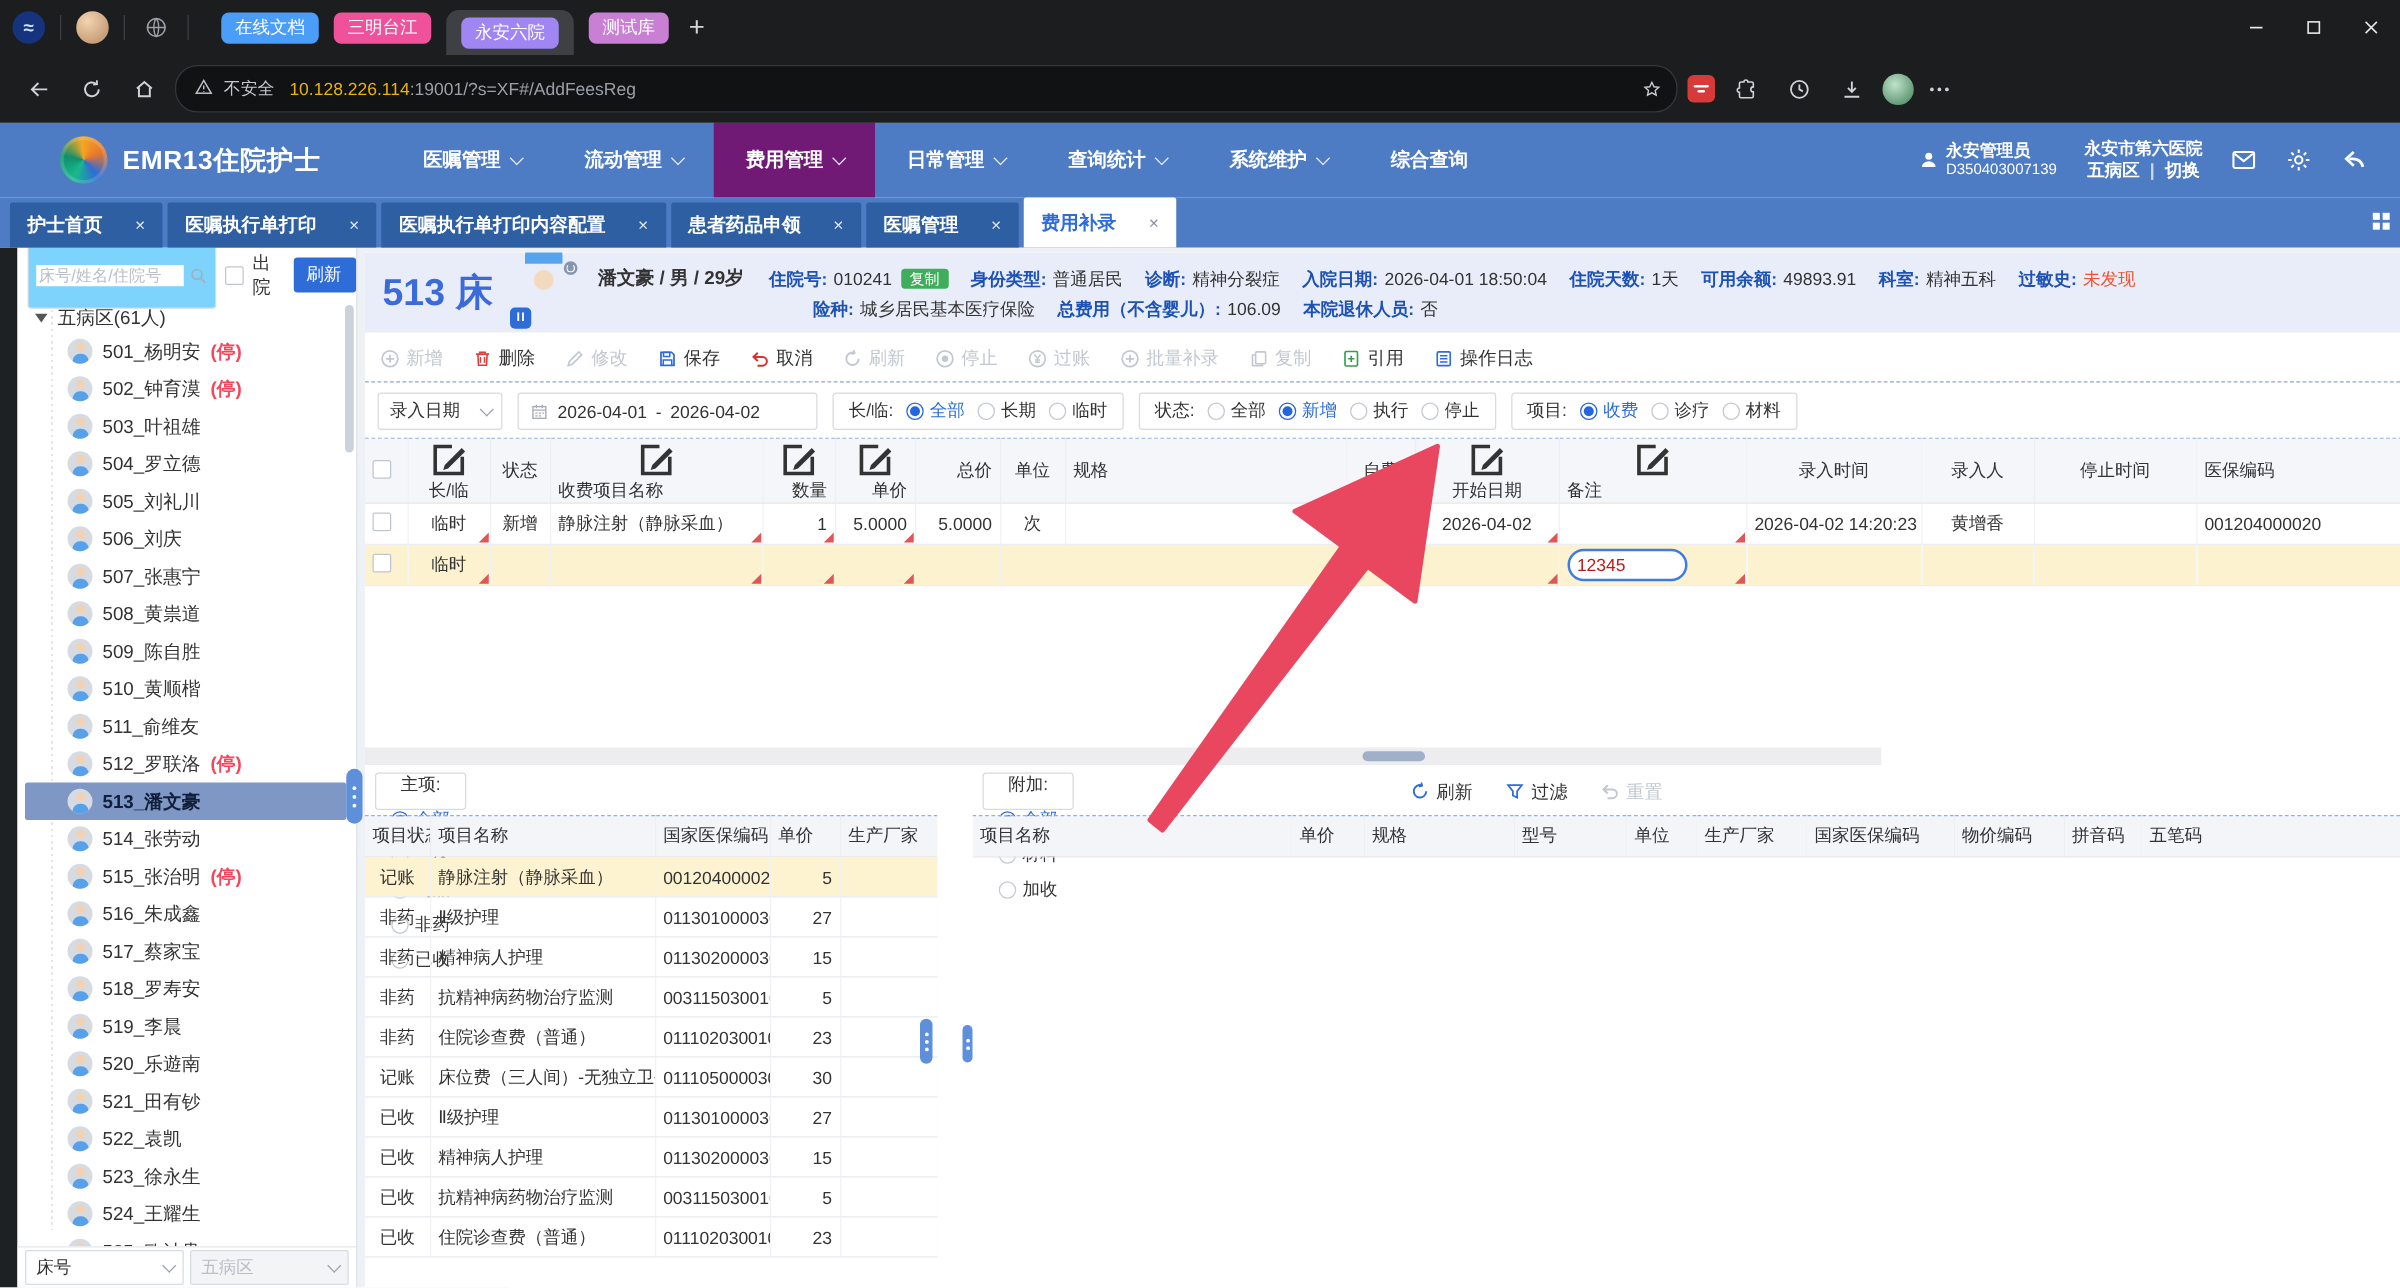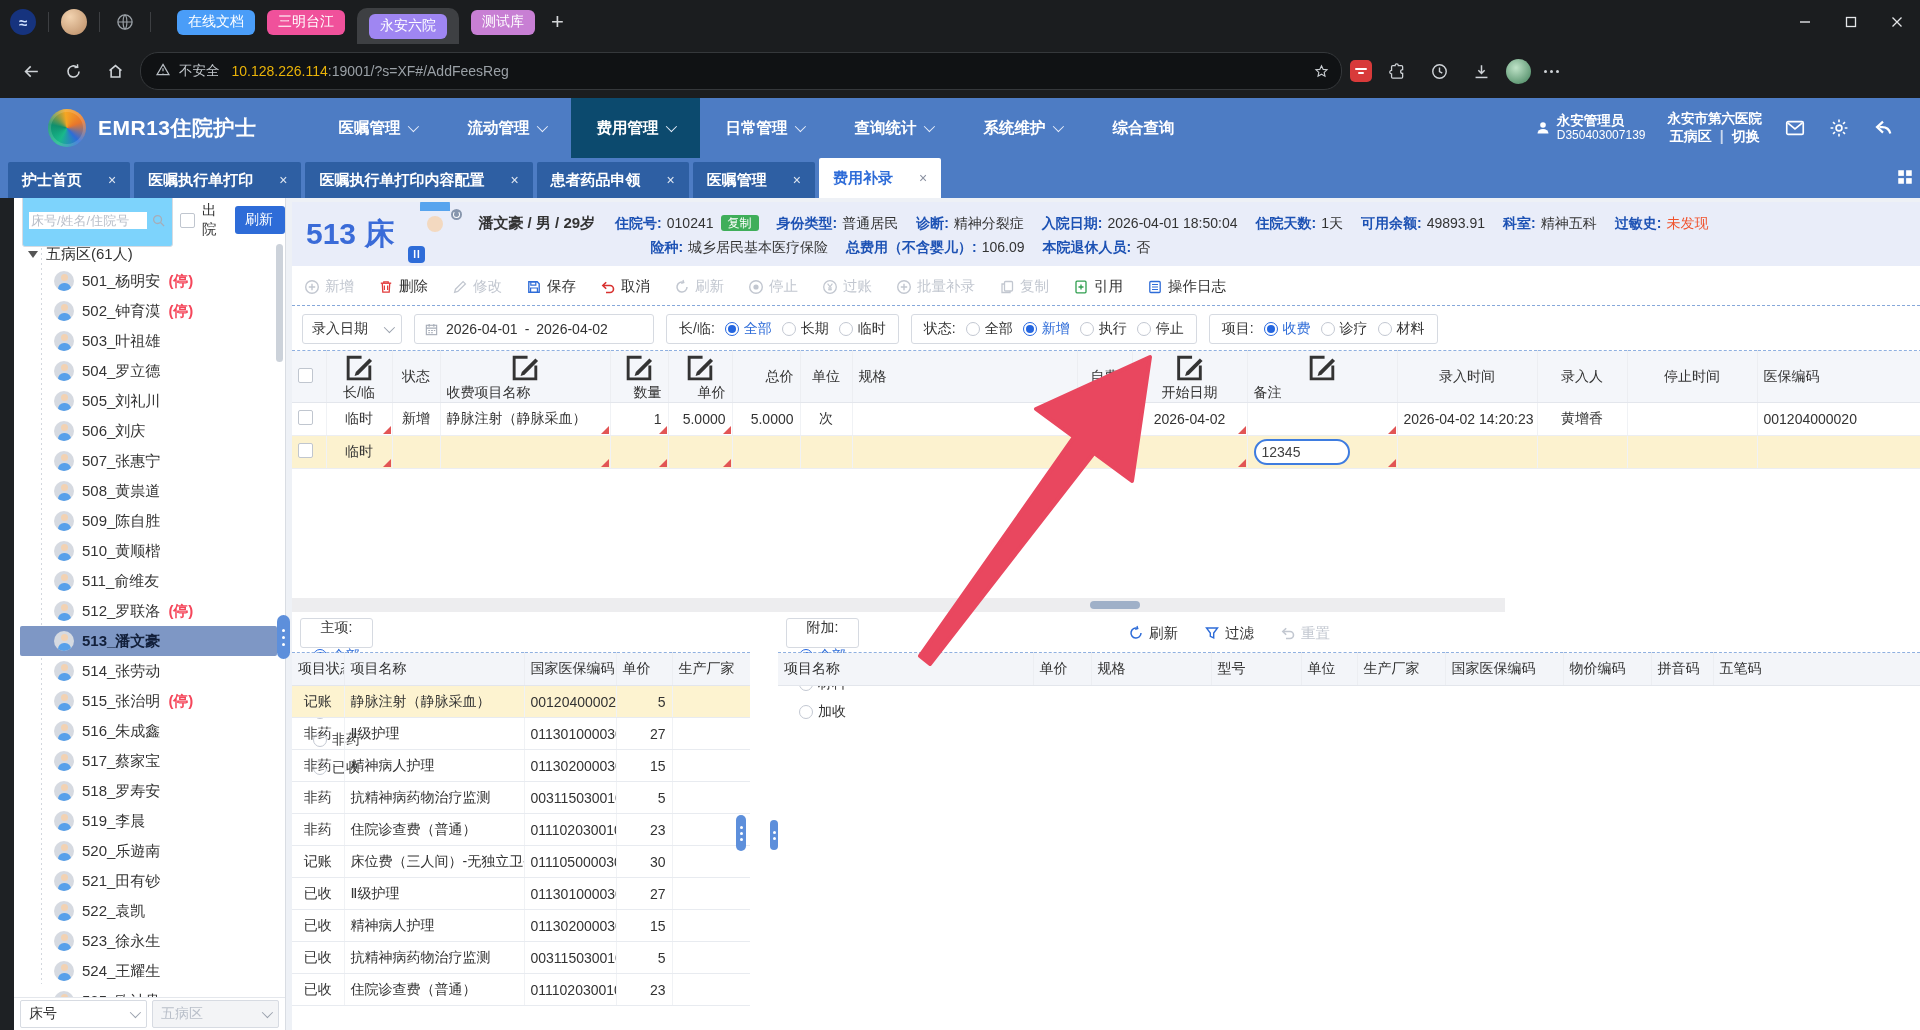--- a/index.html
+++ b/index.html
@@ -37,21 +37,21 @@
   .pava{width:25px;height:25px;border-radius:50%;background:radial-gradient(circle at 40% 35%,#bfe3c8,#3f7f58);}
   .dots3{display:flex;gap:3px;align-items:center;width:24px;justify-content:center;}
   .dots3 i{width:3px;height:3px;border-radius:50%;background:#cfd3d7;}
   
   .hdr{position:absolute;left:0;top:98px;width:1920px;height:60px;background:#4d7cc4;display:flex;align-items:center;color:#fff;z-index:4;}
   .applogo{width:38px;height:38px;border-radius:50%;margin:0 12px 0 48px;flex:none;
     background:conic-gradient(from 210deg,#19b98b,#0f8f6d,#f5a623,#e8762c,#2e6cd8,#19b98b);box-shadow:inset 0 0 0 3px rgba(255,255,255,.15);}
   .apptitle{font-size:21px;font-weight:bold;letter-spacing:.5px;margin-right:56px;white-space:nowrap;}
   .mainnav{display:flex;height:60px;align-items:stretch;}
   .menu{display:flex;align-items:center;gap:7px;padding:0 26px;font-size:15.5px;font-weight:bold;white-space:nowrap;}
-  .menu.on{background:#0c4a6e;}
+  .menu.on{background:#701a75;}
   .cchev{width:7px;height:7px;border-right:1.6px solid #9aa1ad;border-bottom:1.6px solid #9aa1ad;transform:rotate(45deg) translateY(-2px);display:inline-block;}
   .cchev.w{border-color:#e8eefb;}
   .hdr-right{margin-left:auto;display:flex;align-items:center;gap:22px;padding-right:26px;}
   .ublock{display:flex;align-items:center;gap:6px;}
   .uico{color:#fff;width:16px;height:16px;}
   .ucol{display:flex;flex-direction:column;line-height:1.15;}
   .uname{font-size:13.5px;font-weight:bold;}
   .uid{font-size:12px;}
   .hblock{display:flex;flex-direction:column;align-items:center;line-height:1.25;font-weight:bold;}
   .hosp{font-size:13.5px;}
@@ -134,21 +134,21 @@
   .rlab.on{color:#2e6cd8;}
   
   .gridwrap{position:absolute;left:0;top:148px;right:0;height:250px;overflow:hidden;}
   table{border-collapse:collapse;table-layout:fixed;}
   .feet{width:1635px;font-size:14px;}
   .feet th{height:33px;background:#f4f6fa;font-weight:normal;color:#333;border-bottom:1px solid #e3e6ec;border-right:1px solid #eceef2;padding:0 6px;white-space:nowrap;overflow:hidden;border-top:1px dashed #8fb0e0;}
   .feet td{height:32px;border-bottom:1px solid #eceef2;border-right:1px solid #f0f2f5;padding:0 6px;white-space:nowrap;overflow:hidden;position:relative;}
   .feet tr.sel td{background:#fcf2cf;}
   .a-center{text-align:center;}.a-right{text-align:right;}.a-left{text-align:left;}
   td.edit::after{content:'';position:absolute;right:1px;bottom:1px;border-left:8px solid transparent;border-bottom:8px solid #e25555;}
-  .note-input{width:96px;height:26px;border:2px solid #3e7ce0;border-radius:13px;font-size:14px;padding:0 6px;outline:none;font-family:inherit;color:#404040;box-sizing:border-box;background:#fff;}
+  .note-input{width:96px;height:26px;border:2px solid #3e7ce0;border-radius:13px;font-size:14px;padding:0 6px;outline:none;font-family:inherit;color:#b91c1c;box-sizing:border-box;background:#fff;}
   
   .hscroll{position:absolute;left:0;top:396px;width:1213px;height:14px;background:#ededef;}
   .hthumb{position:absolute;left:798px;top:3px;width:50px;height:8px;border-radius:4px;background:#9fb0c8;}
   .vthumb{position:absolute;width:10px;border-radius:5px;background:#5d8fdb;display:flex;flex-direction:column;align-items:center;justify-content:center;gap:3px;z-index:10;}
   
   .bottom{position:absolute;left:0;top:412px;right:0;bottom:0;background:#fff;}
   .bl{position:absolute;left:0;top:0;width:458px;bottom:0;overflow:hidden;}
   .br{position:absolute;left:486px;top:0;right:0;bottom:0;overflow:hidden;}
   .panfilter{position:absolute;left:8px;top:4px;height:30px;display:flex;align-items:center;flex-direction:column;}
   .pftab{position:absolute;top:38px;left:0;right:0;}

